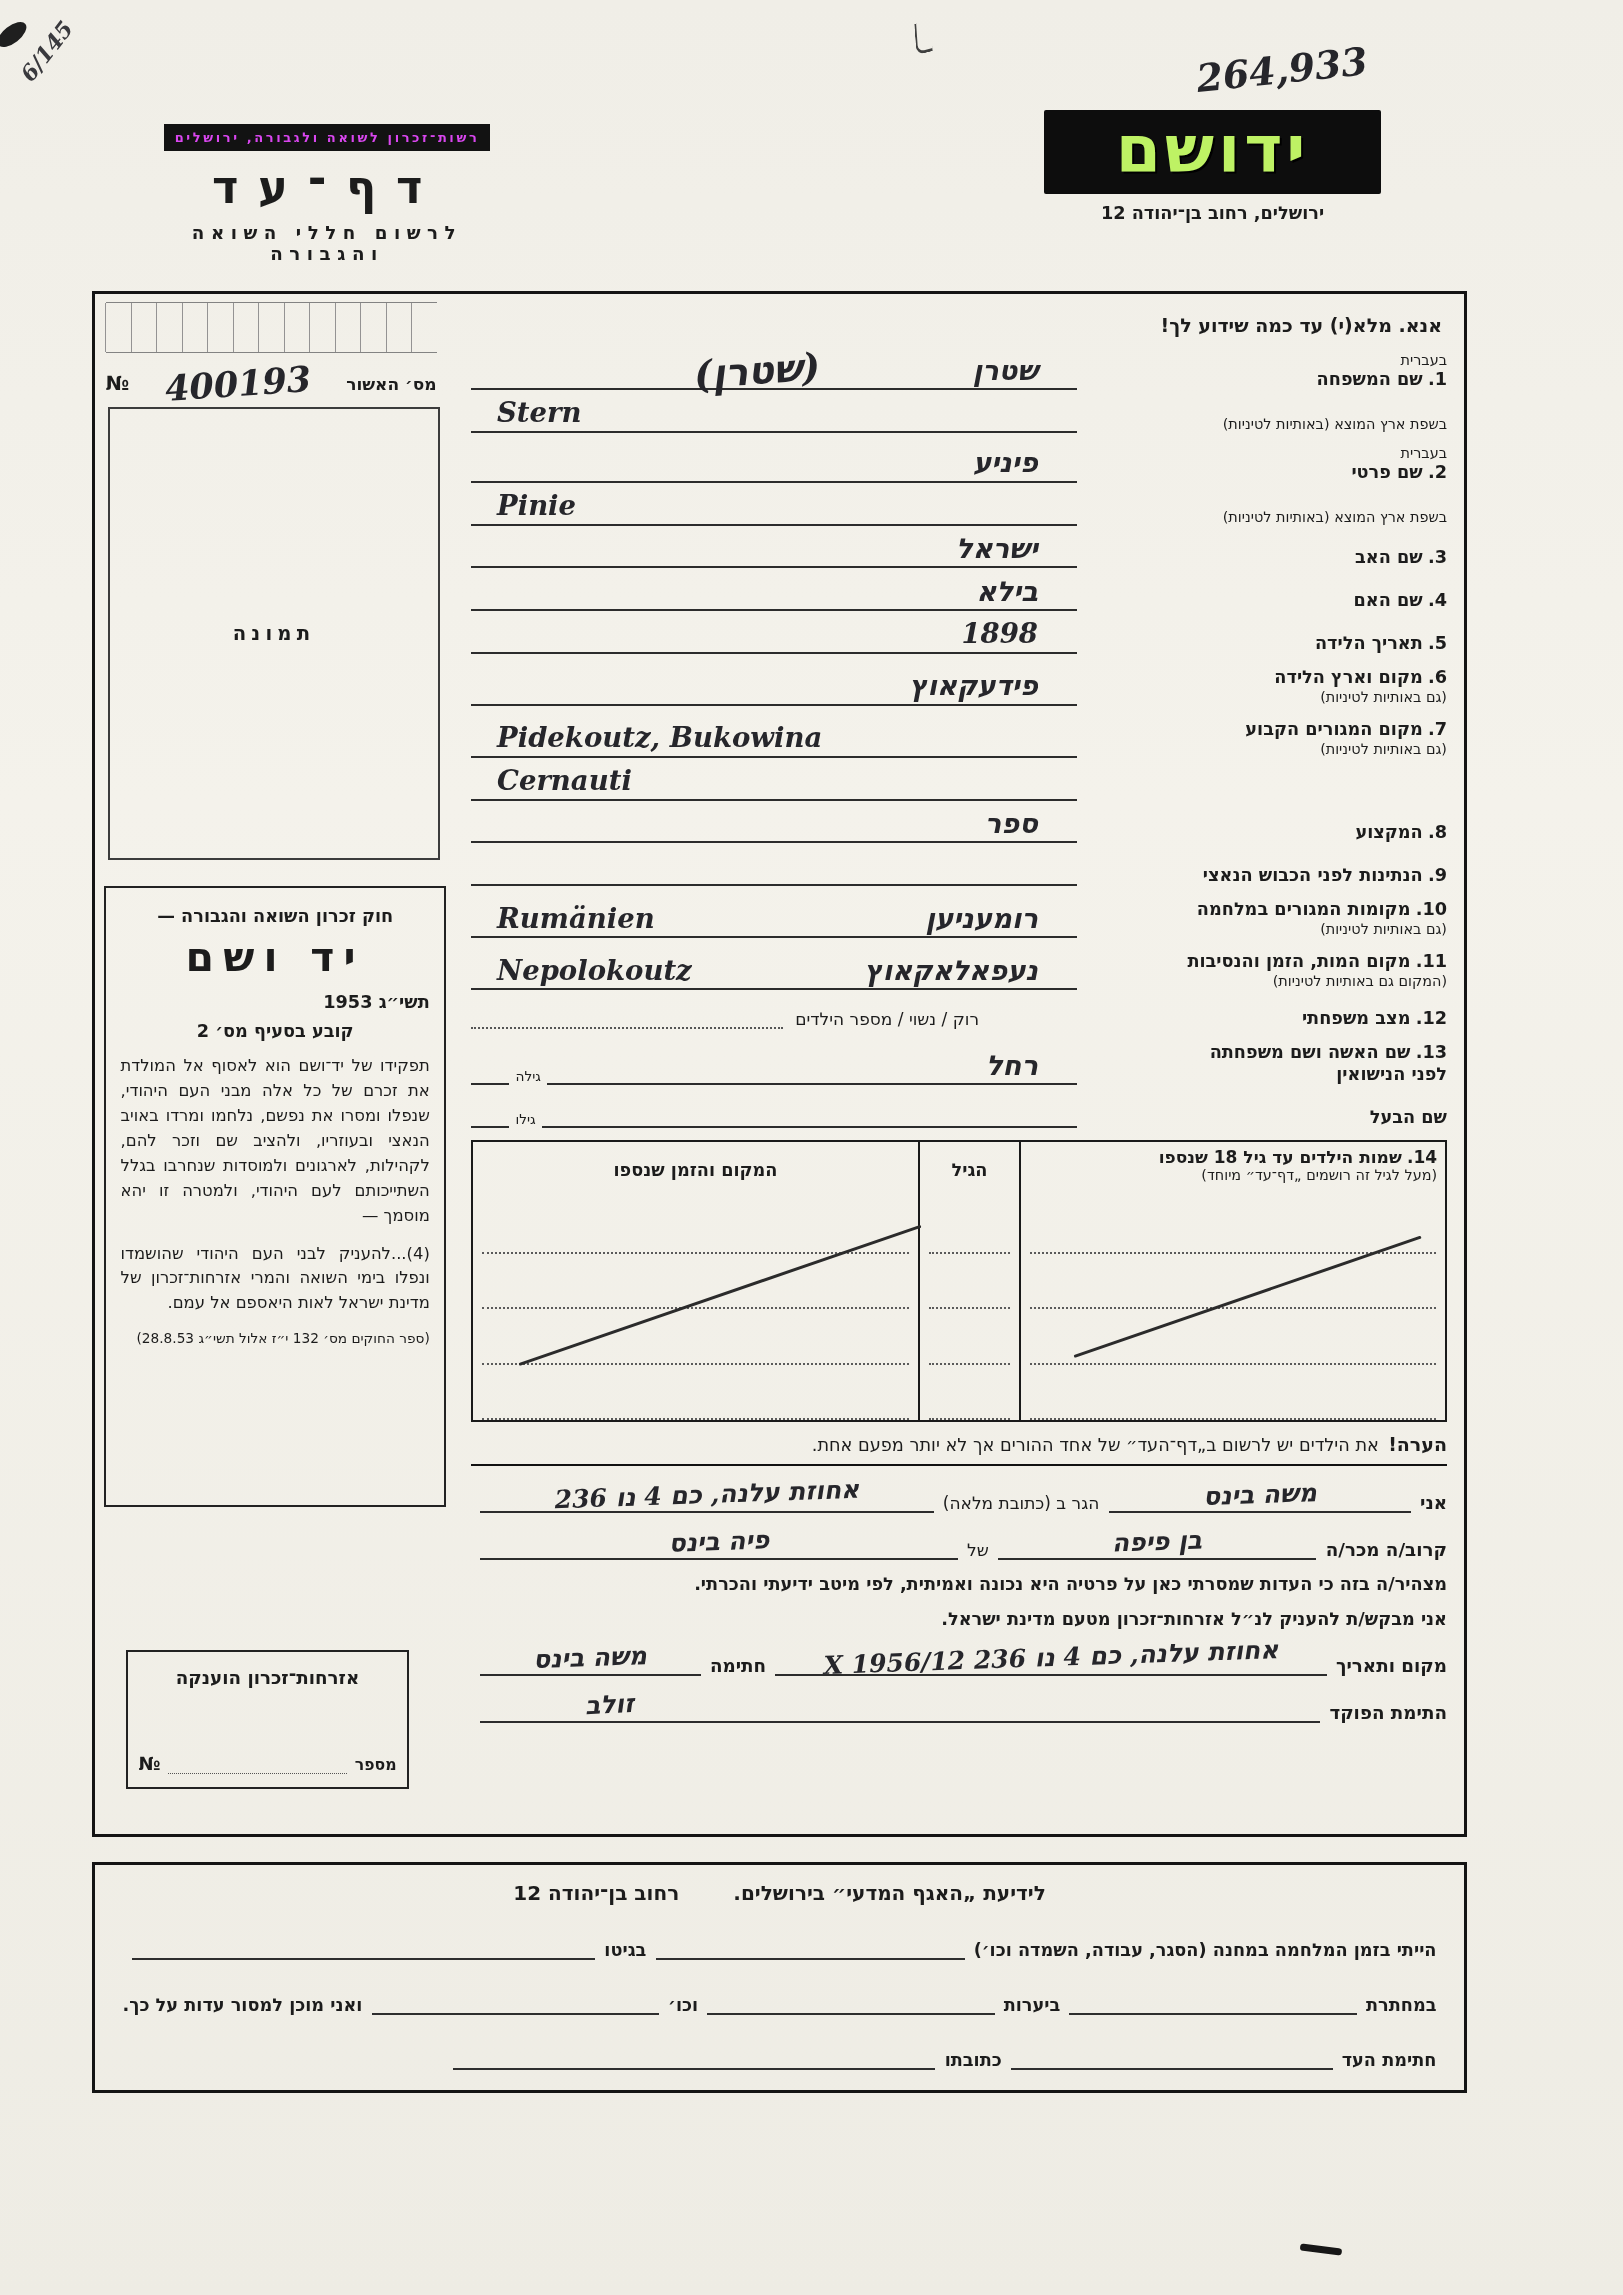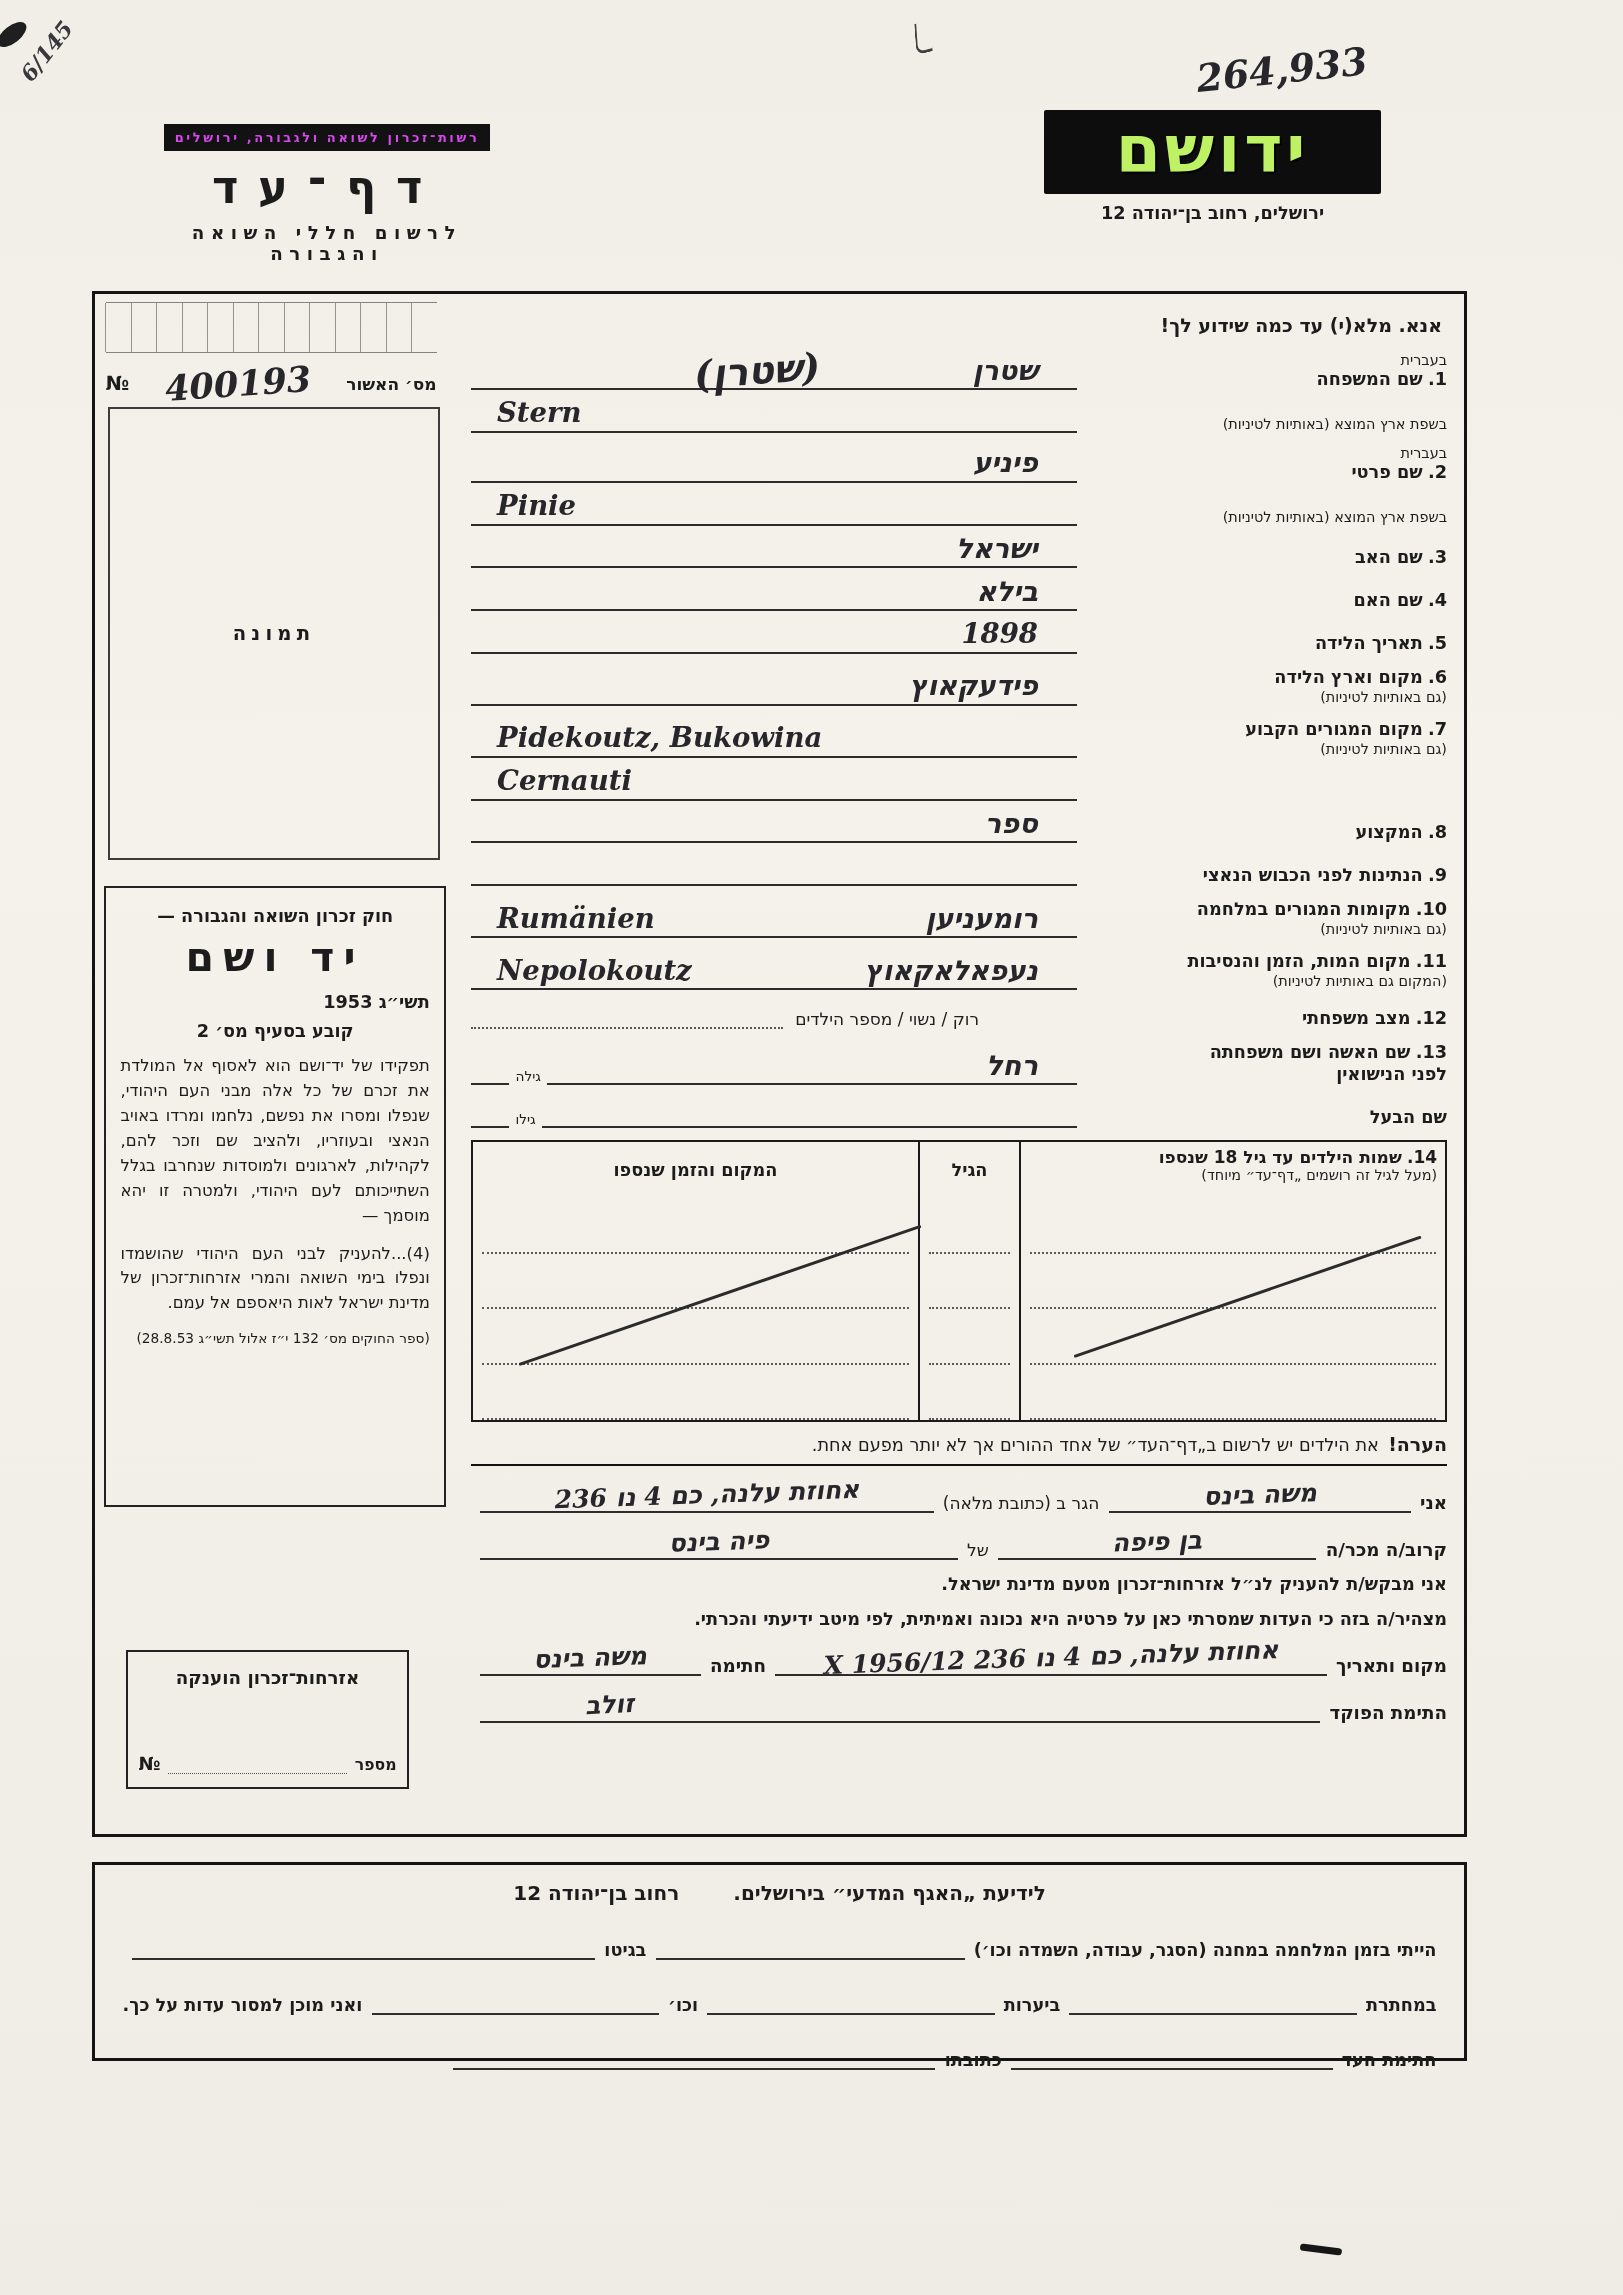--- a/index.html
+++ b/index.html
@@ -121,21 +121,21 @@
 
   .citiz-box { position:absolute; top:1356px; left:31px; width:283px; height:139px;
     border:2px solid #222; padding:14.4px 10.5px; }
   .citiz-title { text-align:center; font-size:18.3px; font-weight:bold; line-height:1.3; }
   .citiz-row { position:absolute; bottom:13px; right:10.5px; left:10.5px; display:flex; align-items:flex-end; }
   .citiz-row .clab { font-size:15.7px; font-weight:bold; white-space:nowrap; }
   .citiz-row .cline { flex:1; border-bottom:1.3px dotted #555; height:22px; margin:0 7.9px; }
   .citiz-row .cno { font-size:18.3px; font-weight:bold; }
 
   
-  .bottom-box { position:absolute; left:92px; top:1862px; width:1375px; height:199px;
+  .bottom-box { position:absolute; left:92px; top:1862px; width:1375px; height:231px;
     border:3.3px solid #141414; padding:15.7px 27.5px; }
   .btitle { text-align:center; font-size:20px; font-weight:bold; }
   .btitle span { margin:0 23.6px; }
   .brow { display:flex; align-items:flex-end; margin-top:29px; font-size:17.7px; }
   .blab { font-weight:bold; white-space:nowrap; }
   .bline { border-bottom:2px solid #2e2e2e; height:26px; margin:0 9.2px; }
   .bspacer { height:0; }
 </style>
 </head>
 <body>
@@ -407,22 +407,22 @@
     <div class="drow">
       <span class="dlab">קרוב/ה מכר/ה</span>
       <span class="dline flex2">
           <span class="hw">בן פיפה</span>
         </span>
       <span class="dlab normal">של</span>
       <span class="dline flex3">
           <span class="hw">פיה בינס</span>
         </span>
     </div>
+    <div class="dtext">מצהיר/ה בזה כי העדות שמסרתי כאן על פרטיה היא נכונה ואמיתית, לפי מיטב ידיעתי והכרתי.</div>
     <div class="dtext">אני מבקש/ת להעניק לנ״ל אזרחות־זכרון מטעם מדינת ישראל.</div>
-    <div class="dtext">מצהיר/ה בזה כי העדות שמסרתי כאן על פרטיה היא נכונה ואמיתית, לפי מיטב ידיעתי והכרתי.</div>
     <div class="drow">
       <span class="dlab">מקום ותאריך</span>
       <span class="dline flex5">
           <span class="hw">אחוזת עלנה, כם 4 נו 236  12/X 1956</span>
         </span>
       <span class="dlab">חתימה</span>
       <span class="dline flex2">
           <span class="hw">משה בינס</span>
         </span>
     </div>

